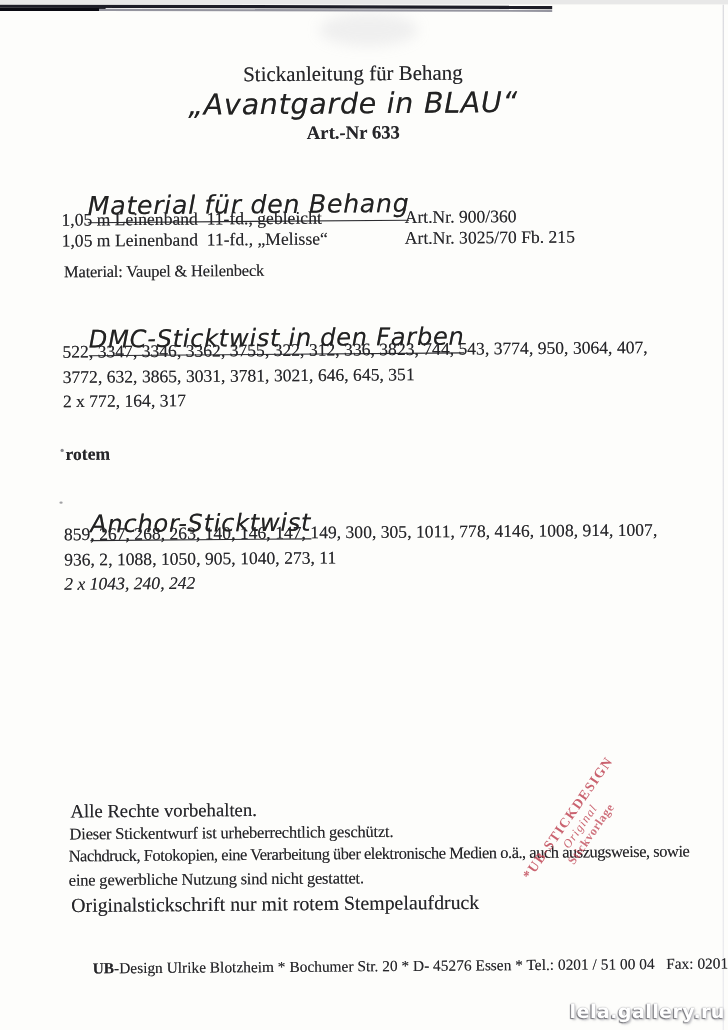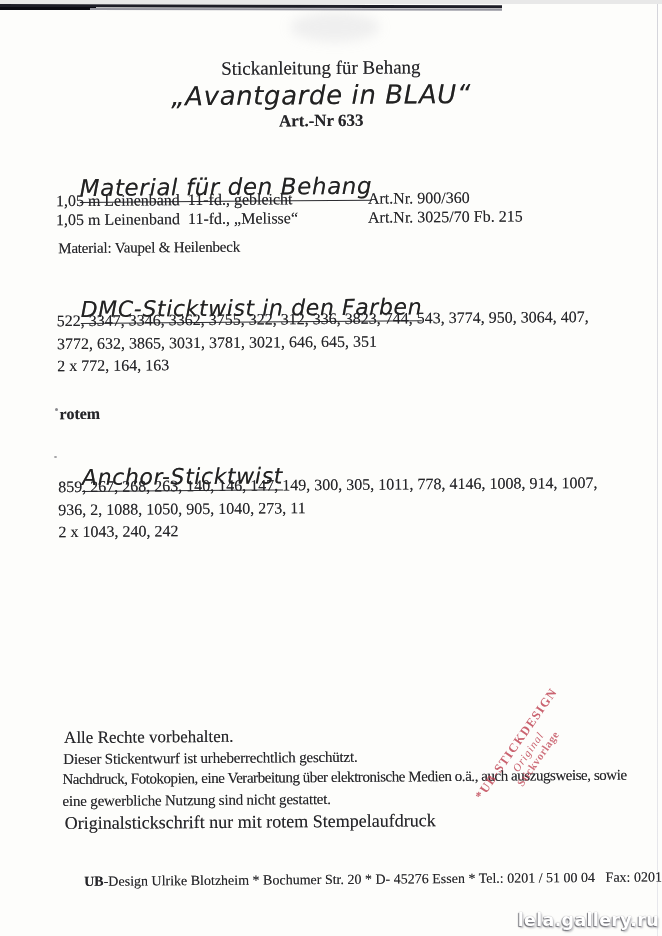--- a/index.html
+++ b/index.html
@@ -92,30 +92,30 @@
       <span class="t serif16" style="left:0;top:0;">1,05 m Leinenband  11-fd., „Melisse“</span>
       <span class="t serif16 mat-art" style="left:312px;">Art.Nr. 3025/70 Fb. 215</span>
     </div>
     <div class="t serif15" style="top:234px;left:60px;">Material: Vaupel &amp; Heilenbeck</div>
 
     <div class="t" style="top:273px;left:58px;">
       <span class="hand heading underlined">DMC-Sticktwist in den Farben</span>
     </div>
     <div class="t serif16" style="top:306px;left:58px;">522, 3347, 3346, 3362, 3755, 322, 312, 336, 3823, 744, 543, 3774, 950, 3064, 407,</div>
     <div class="t serif16" style="top:329px;left:58px;">3772, 632, 3865, 3031, 3781, 3021, 646, 645, 351</div>
-    <div class="t serif16" style="top:351px;left:58px;">2 x 772, 164, 163</div>
+    <div class="t serif16" style="top:351px;left:58px;">2 x 772, 164, 317</div>
 
     <div class="t serif16 bold" style="top:399px;left:60px;">rotem</div>
 
     <div class="t" style="top:441px;left:58px;">
       <span class="hand heading underlined">Anchor-Sticktwist</span>
     </div>
     <div class="t serif16" style="top:472px;left:58px;">859, 267, 268, 263, 140, 146, 147, 149, 300, 305, 1011, 778, 4146, 1008, 914, 1007,</div>
     <div class="t serif16" style="top:495px;left:58px;">936, 2, 1088, 1050, 905, 1040, 273, 11</div>
-    <div class="t serif16" style="top:517px;left:58px;">2 x 1043, 240, 242</div>
+    <div class="t serif16" style="top:517px;left:58px;font-style:italic;">2 x 1043, 240, 242</div>
 
     <div class="t serif17" style="top:722px;left:62px;">Alle Rechte vorbehalten.</div>
     <div class="t serif15" style="top:745px;left:61px;">Dieser Stickentwurf ist urheberrechtlich geschützt.</div>
     <div class="t serif15" style="top:765px;left:60px;letter-spacing:-0.45px;">Nachdruck, Fotokopien, eine Verarbeitung über elektronische Medien o.ä., auch auszugsweise, sowie</div>
     <div class="t serif15" style="top:787px;left:60px;">eine gewerbliche Nutzung sind nicht gestattet.</div>
     <div class="t" style="top:807px;left:62px;font-size:18px;">Originalstickschrift nur mit rotem Stempelaufdruck</div>
 
     <div class="t" style="top:852px;left:60px;font-size:14px;">
       <span class="bold" style="">UB</span><span>-Design Ulrike Blotzheim * Bochumer Str. 20 * D- 45276 Essen * Tel.: 0201 / 51 00 04   Fax: 0201 / 51 46 870</span>
     </div>

